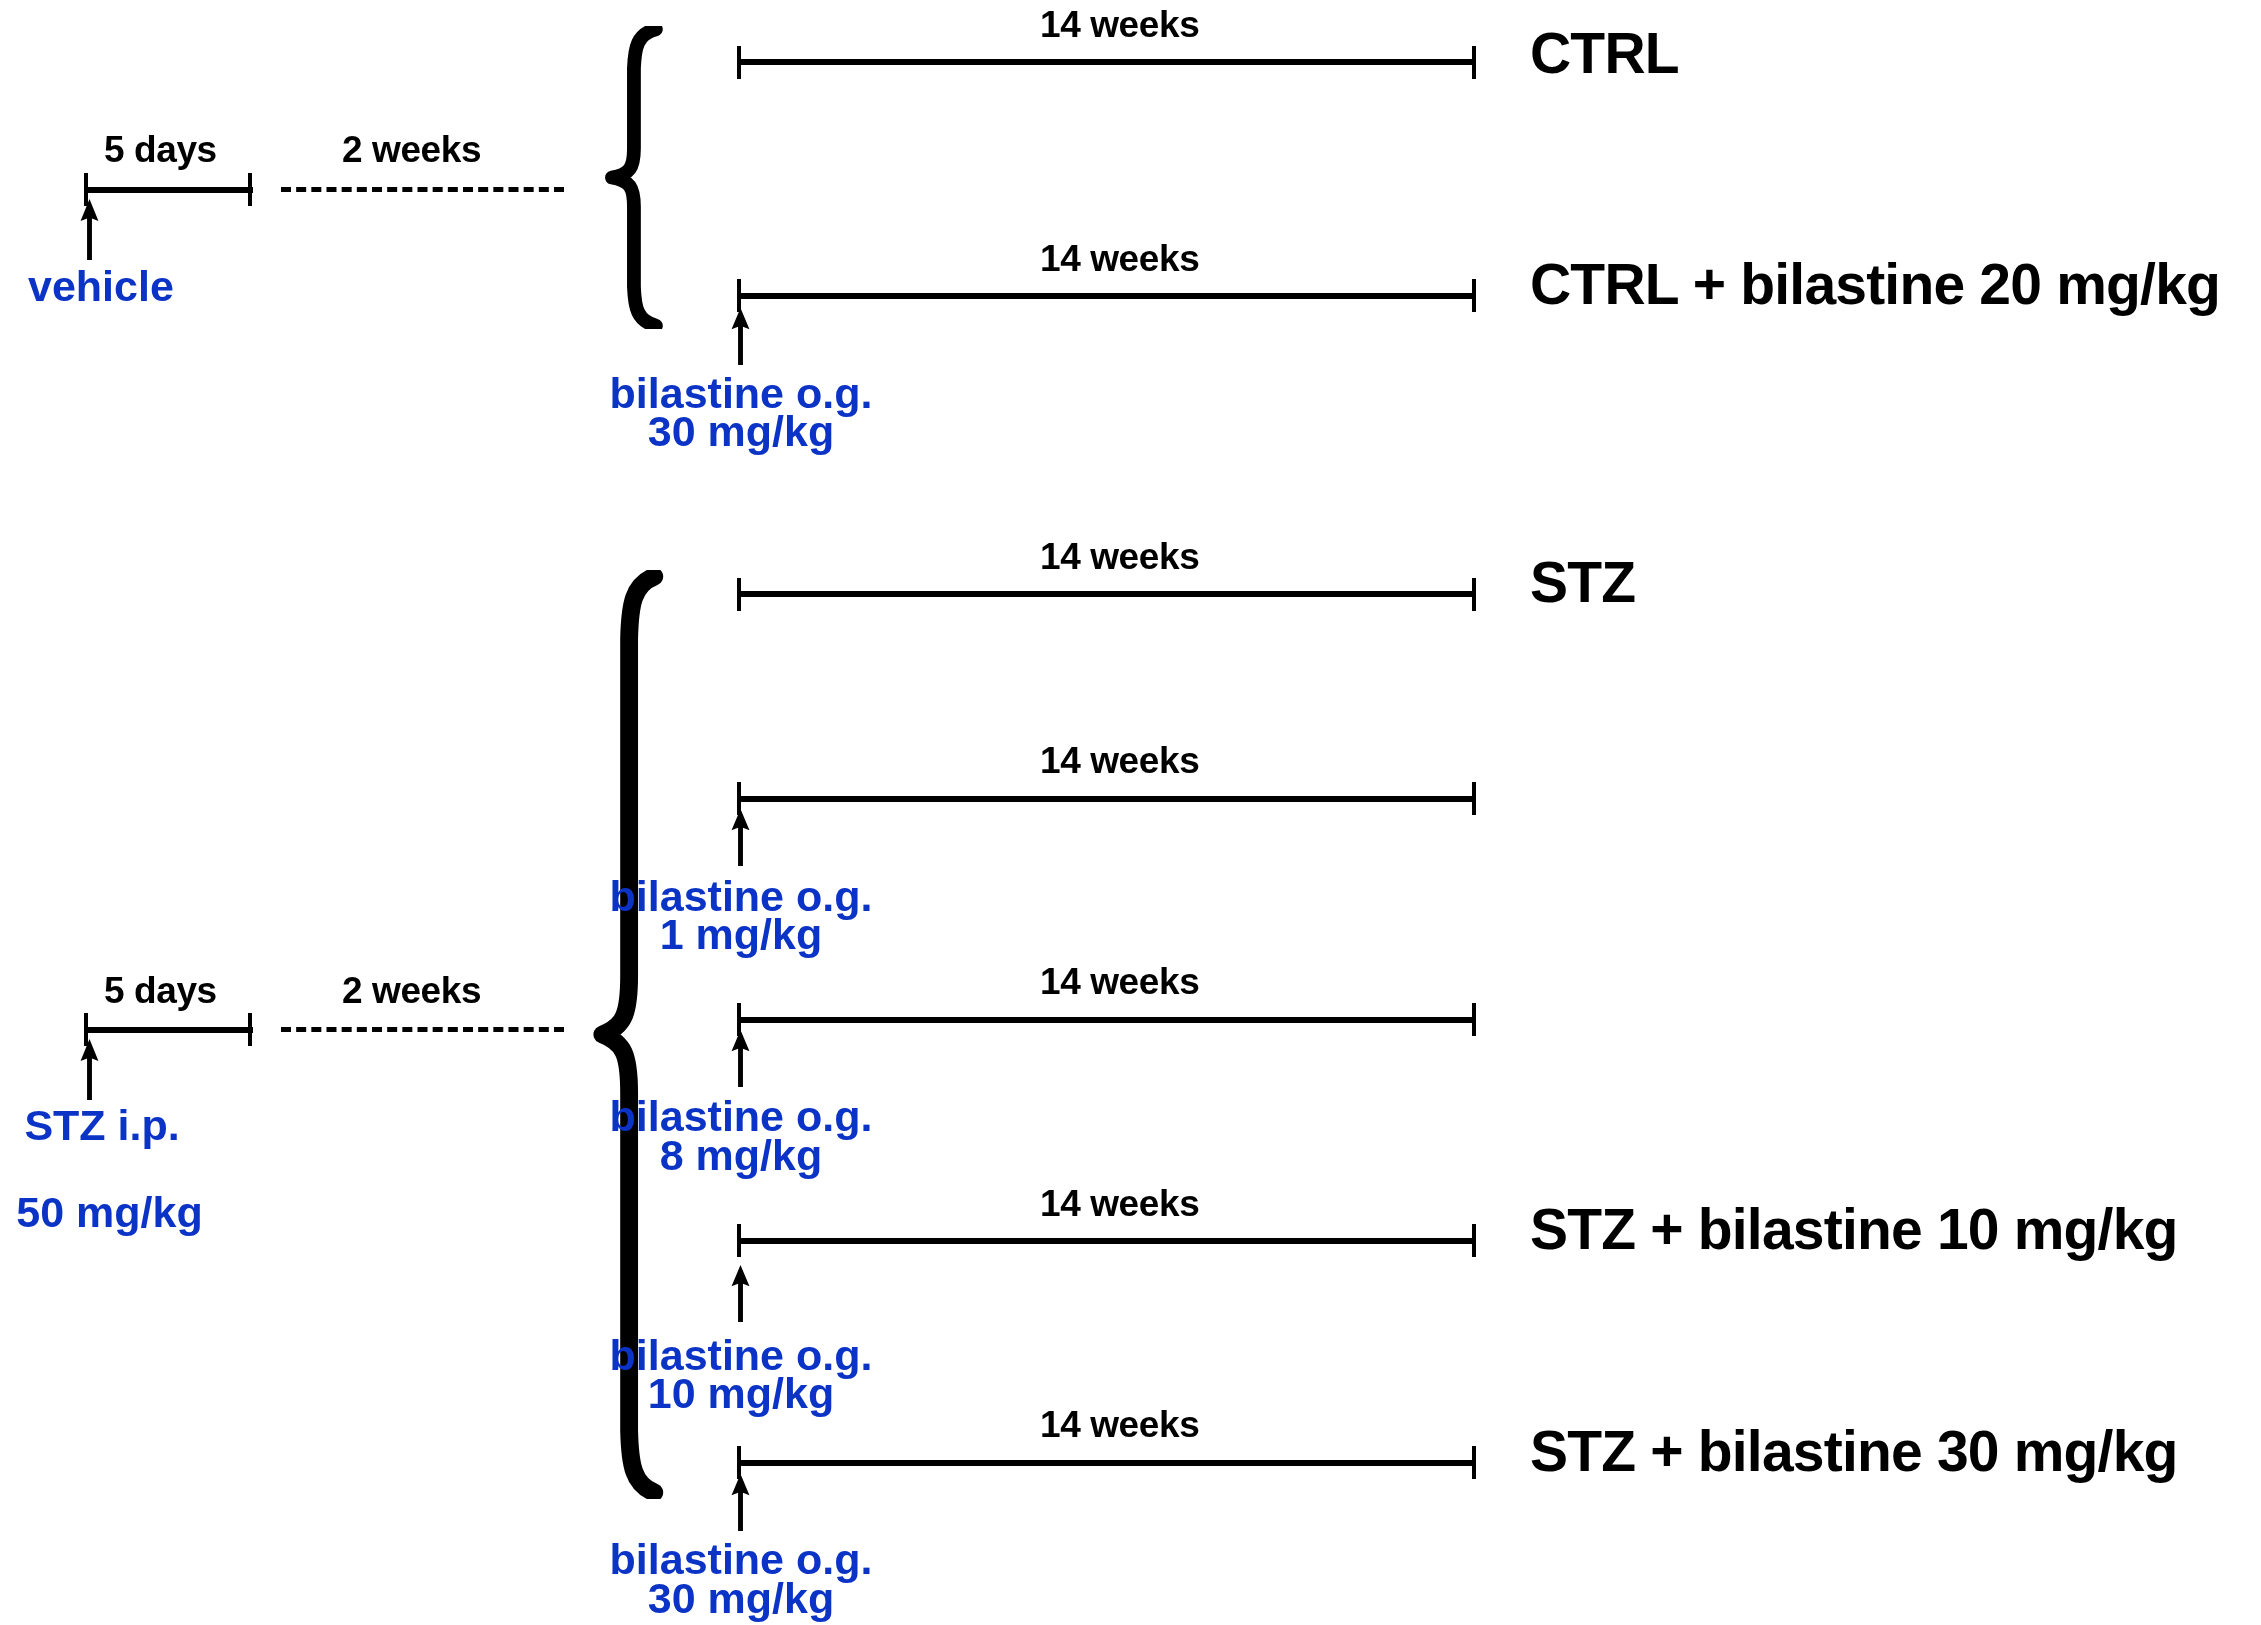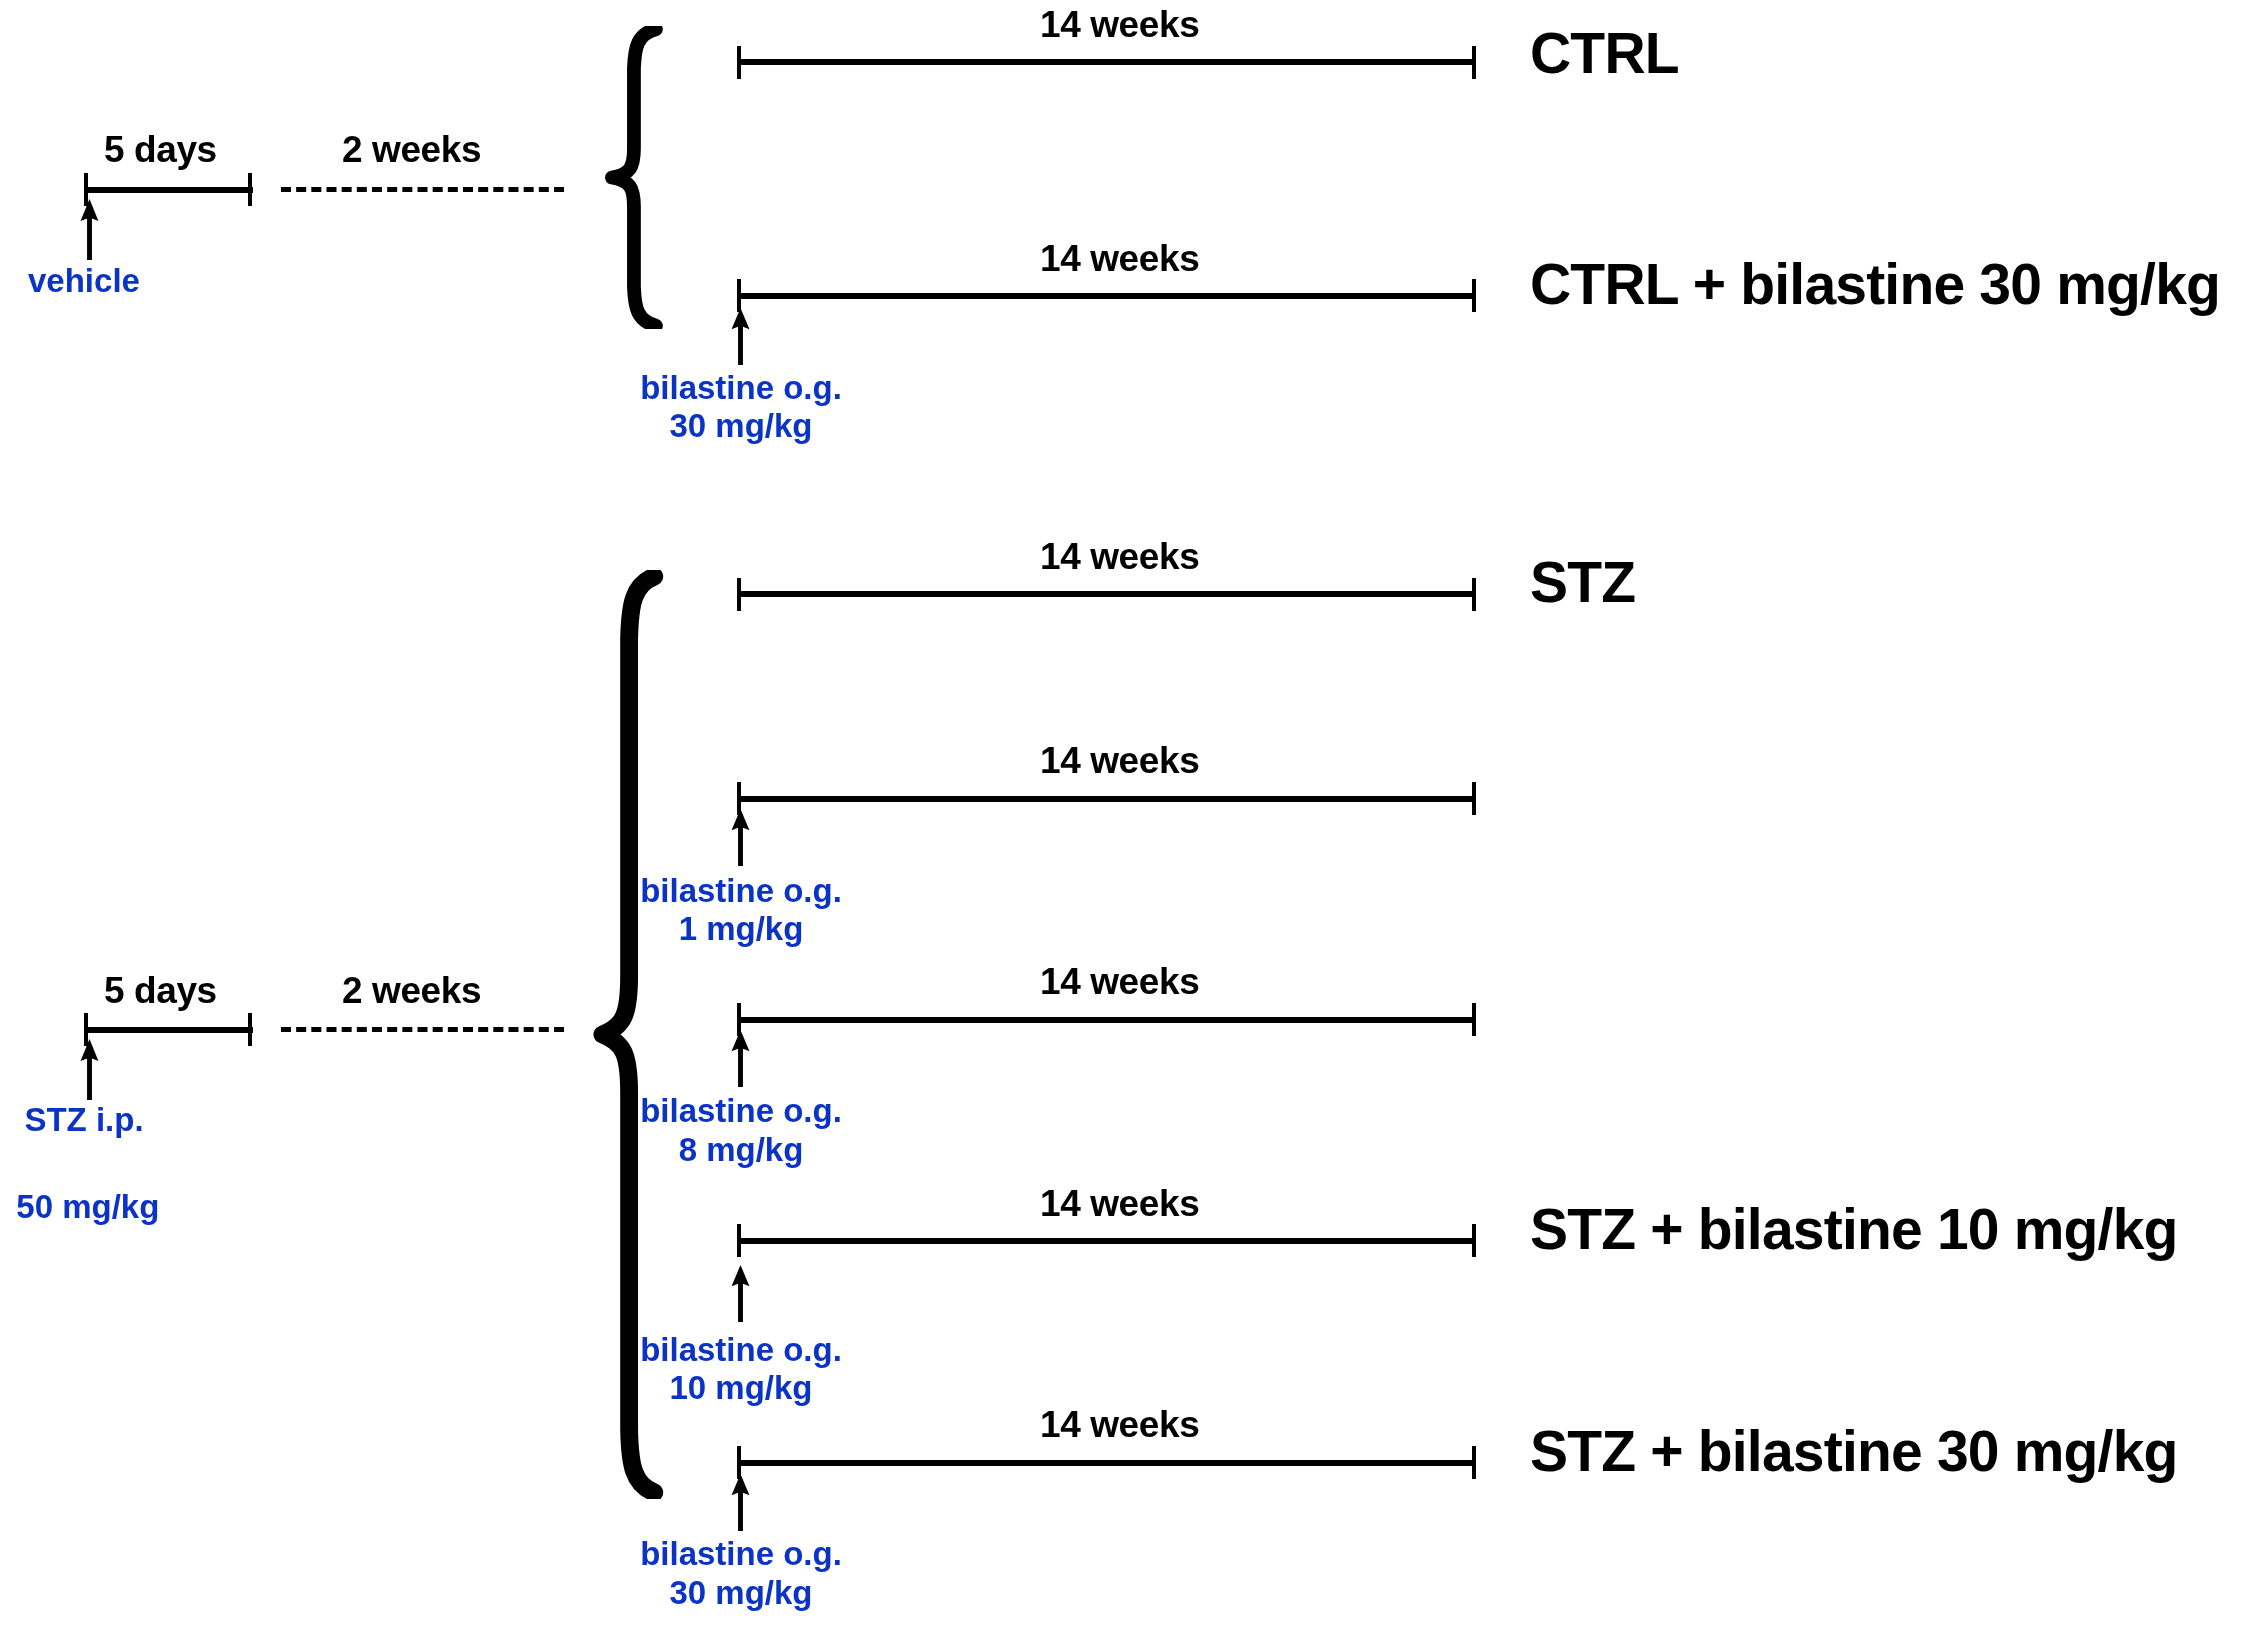--- a/index.html
+++ b/index.html
@@ -23,21 +23,21 @@
     line-height:1.08;
   }
   .period-lbl{ font-size:37px; letter-spacing:-0.4px; }
   .weeks-lbl { font-size:37px; letter-spacing:-0.4px; }
   .group-lbl { font-size:57px; letter-spacing:-0.8px; }
   .blue-lbl{
     position:absolute;
     color:#0b34c6;
     font-family:"Liberation Sans",sans-serif;
     font-weight:bold;
-    font-size:33px;
+    font-size:43px;
     line-height:1.16;
     white-space:nowrap;
   }
   .blue-lbl.ctr{text-align:center;}
   .blue-lbl.lft{text-align:left;}
 
   
   .solid-rule{
     position:absolute;
     height:5.7px;
@@ -97,21 +97,21 @@
   <div class="solid-rule abs" style="left:737px;top:59px;width:739px;"></div>
   <div class="cap abs" style="left:737px;top:46px;height:33px;"></div>
   <div class="cap abs" style="left:1472px;top:46px;height:33px;"></div>
   <div class="lbl weeks-lbl" style="left:1040px;top:4.9px;">14 weeks</div>
   <div class="lbl group-lbl" style="left:1530px;top:23px;">CTRL</div>
 
   <div class="solid-rule abs" style="left:737px;top:293px;width:739px;"></div>
   <div class="cap abs" style="left:737px;top:279px;height:33px;"></div>
   <div class="cap abs" style="left:1472px;top:279px;height:33px;"></div>
   <div class="lbl weeks-lbl" style="left:1040px;top:239px;">14 weeks</div>
-  <div class="lbl group-lbl" style="left:1530px;top:254px;">CTRL + bilastine 30 mg/kg</div>
+  <div class="lbl group-lbl" style="left:1530px;top:254px;">CTRL + bilastine 20 mg/kg</div>
   <div class="arrow" style="left:724px;top:308px;width:33px;height:57px;">
     <svg width="33" height="57" viewBox="0 0 40 70" xmlns="http://www.w3.org/2000/svg">
       <path d="M20 0 L31 26 L23 23 L23 70 L17 70 L17 23 L9 26 Z" fill="#000000"></path>
     </svg>
   </div>
   <div class="blue-lbl ctr" style="left:578px;top:369px;width:326px;">bilastine o.g.</div>
   <div class="blue-lbl ctr" style="left:578px;top:407px;width:326px;">30 mg/kg</div>
 
   <div class="solid-rule abs" style="left:84px;top:1027px;width:169px;"></div>
   <div class="cap abs" style="left:84px;top:1013px;height:33px;"></div>

